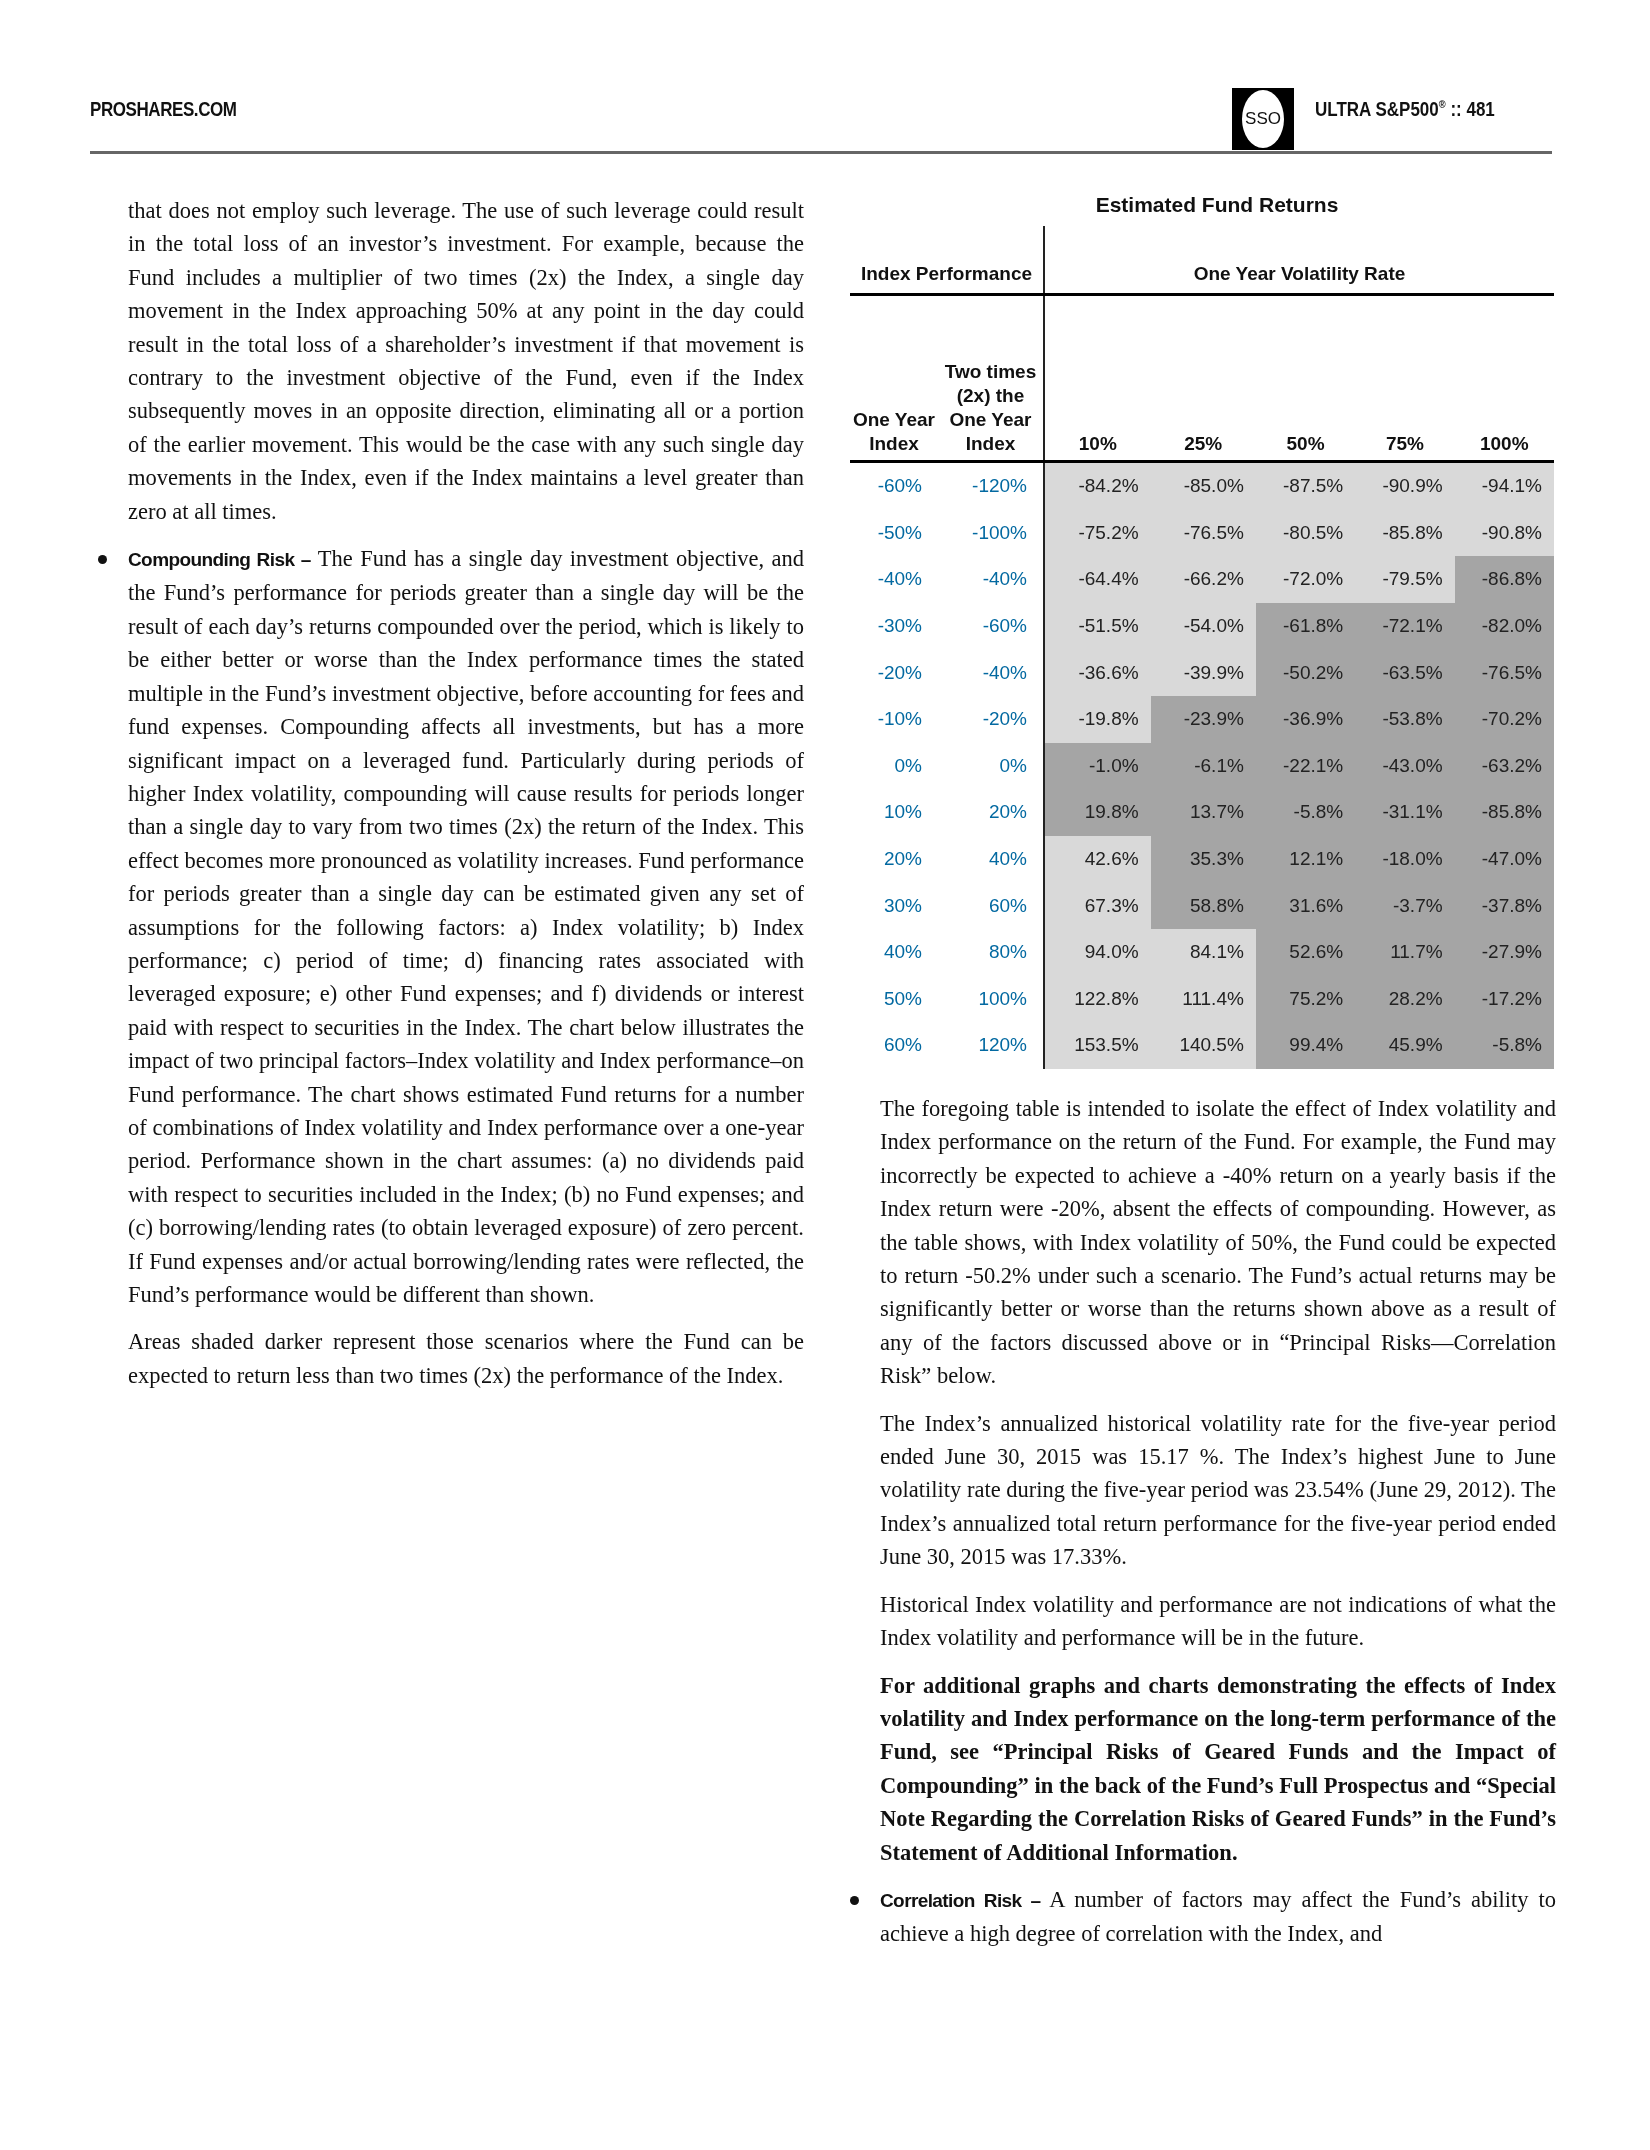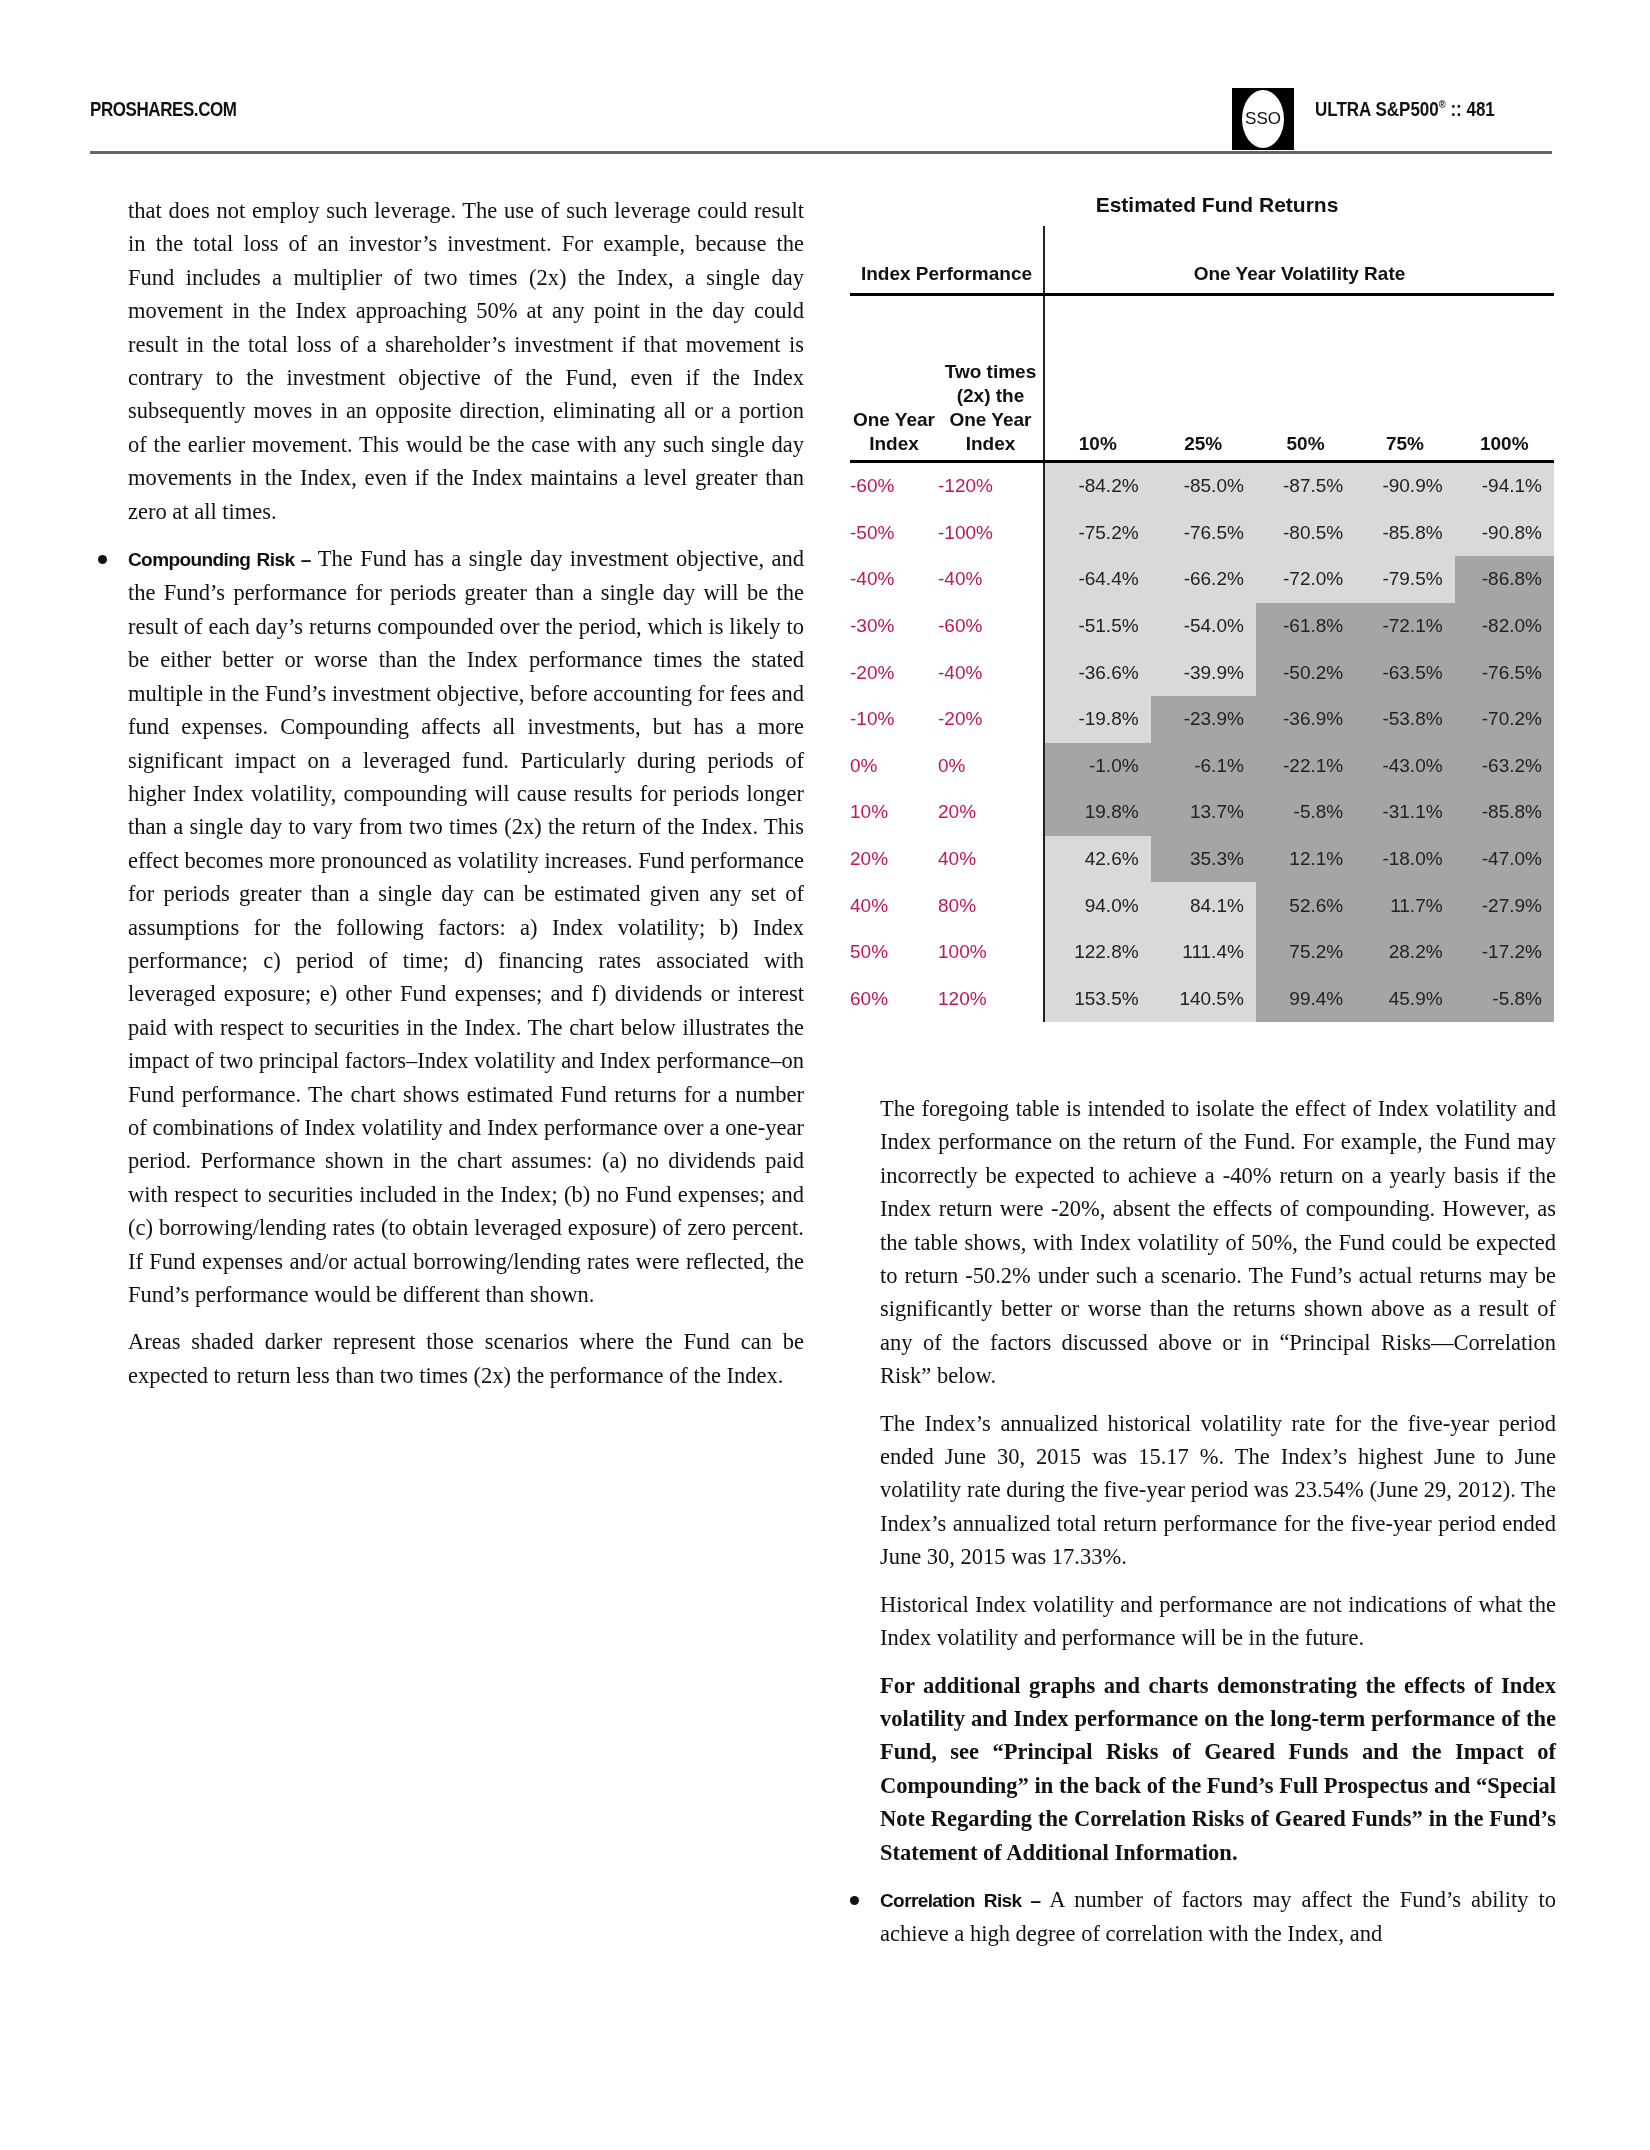--- a/index.html
+++ b/index.html
@@ -23,21 +23,21 @@
   .table-wrap { position: absolute; left: 850px; top: 190px; width: 704px; font-family: "Liberation Sans", sans-serif; }
   .t-title { text-align: center; font-weight: bold; font-size: 21px; height: 36px; line-height: 30px; padding-left: 30px; }
   table { border-collapse: collapse; width: 704px; }
   th { font-size: 19px; font-weight: bold; line-height: 24px; padding: 0; }
   .h1 th { height: 60px; vertical-align: bottom; padding-bottom: 7px; }
   .h1 { border-bottom: 3px solid #000; }
   .h2 th { height: 160px; vertical-align: bottom; padding-bottom: 4px; }
   .h2 { border-bottom: 3px solid #000; }
   .vl { border-left: 2px solid #222; }
   td { height: 46.6px; font-size: 19px; padding: 0; }
-  td.lbl { padding-right: 16px; color: #be185d; }
+  td.lbl { text-align: right; padding-right: 16px; color: #0369a1; }
   td.val { text-align: right; padding-right: 12px; font-weight: 300; color: #222; }
   td.light { background: #d9d9d9; }
   td.dark { background: #a5a5a5; }
   .c0 { width: 88px; } .c1 { width: 106px; }
 </style>
 </head>
 <body>
 
 <div class="header">
   <div class="site">PROSHARES.COM</div>
@@ -164,20 +164,29 @@
         <tr>
           <td class="lbl">20%</td>
           <td class="lbl">40%</td>
           <td class="val light vl">42.6%</td>
           <td class="val dark">35.3%</td>
           <td class="val dark">12.1%</td>
           <td class="val dark">-18.0%</td>
           <td class="val dark">-47.0%</td>
         </tr>
         <tr>
+          <td class="lbl">30%</td>
+          <td class="lbl">60%</td>
+          <td class="val light vl">67.3%</td>
+          <td class="val dark">58.8%</td>
+          <td class="val dark">31.6%</td>
+          <td class="val dark">-3.7%</td>
+          <td class="val dark">-37.8%</td>
+        </tr>
+        <tr>
           <td class="lbl">40%</td>
           <td class="lbl">80%</td>
           <td class="val light vl">94.0%</td>
           <td class="val light">84.1%</td>
           <td class="val dark">52.6%</td>
           <td class="val dark">11.7%</td>
           <td class="val dark">-27.9%</td>
         </tr>
         <tr>
           <td class="lbl">50%</td>

